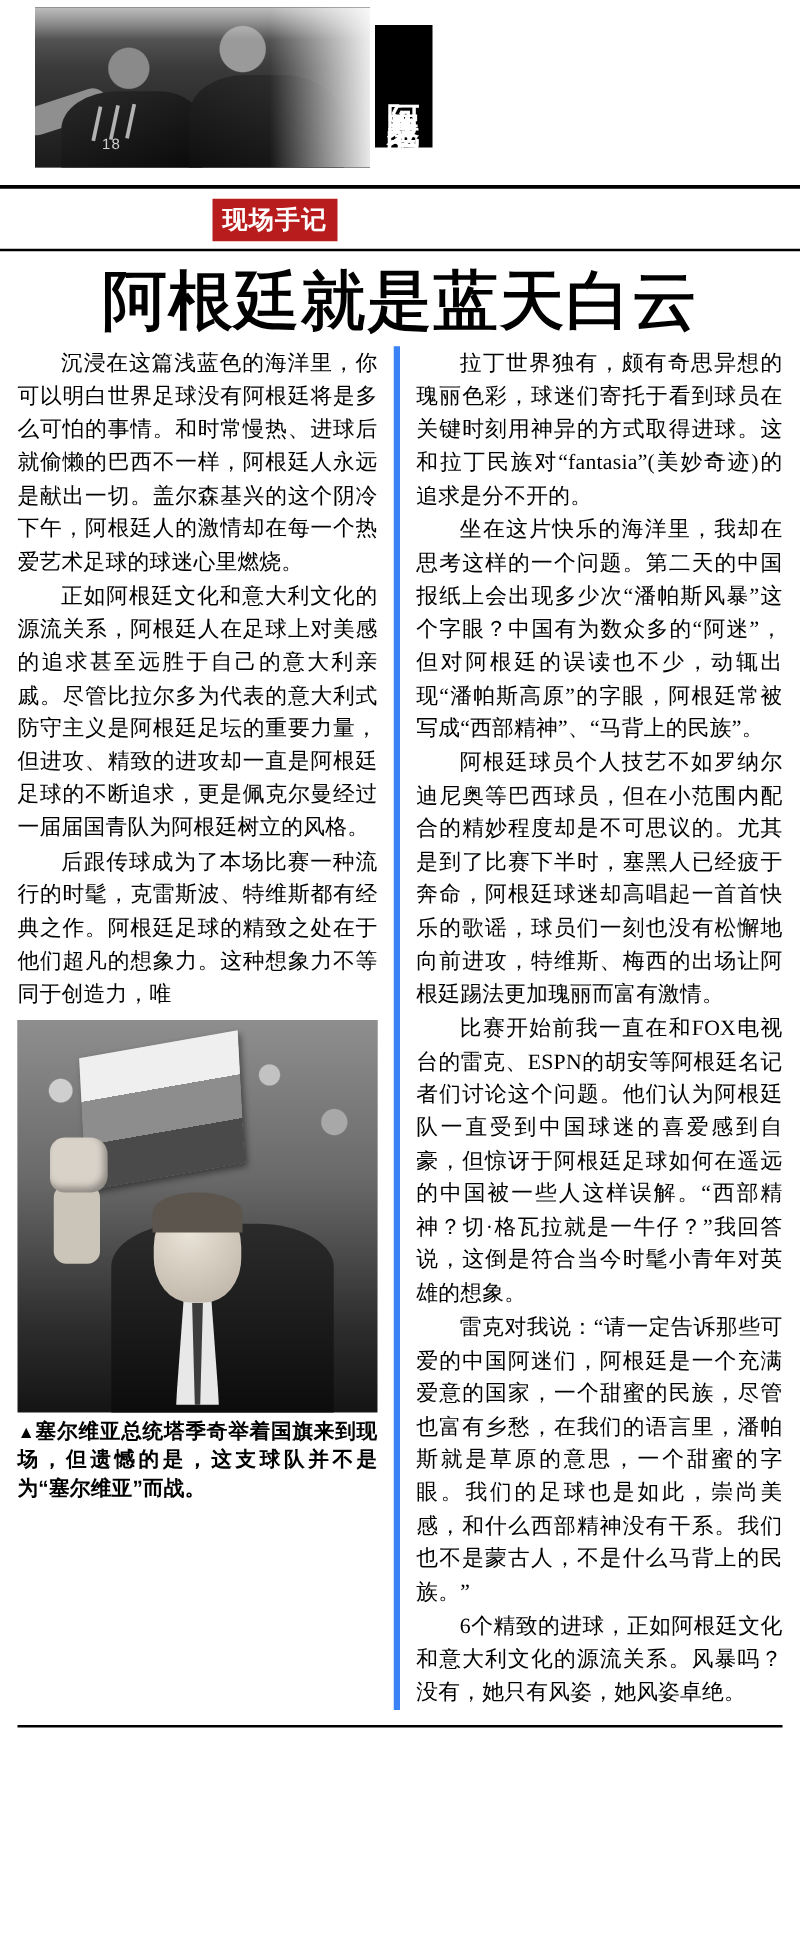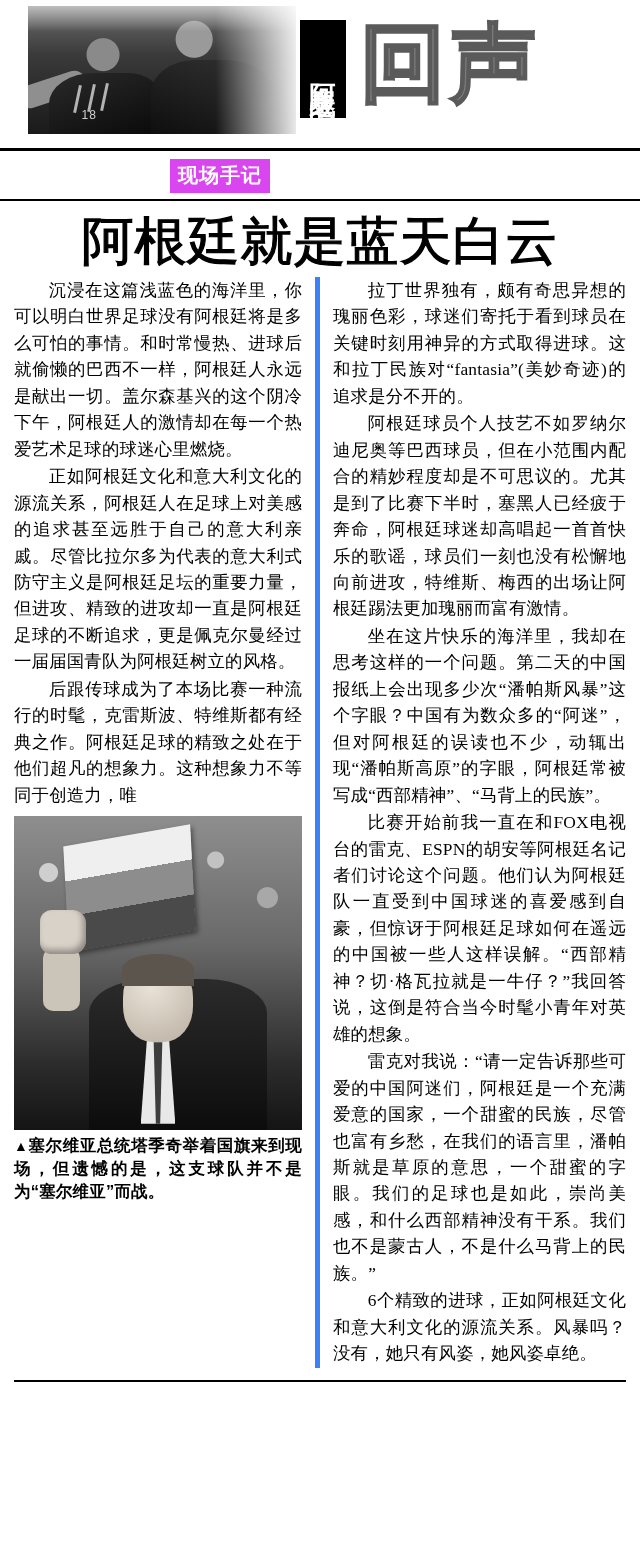--- a/index.html
+++ b/index.html
@@ -134,21 +134,21 @@
 
   
   .byline-row {
     display: flex;
     align-items: center;
     gap: 12px;
     padding: 8px 16px 6px 170px;
     border-bottom: 2px solid #000;
   }
   .tag {
-    background: #d946ef;
+    background: #b91c1c;
     color: #fff;
     font-family: "Liberation Sans", sans-serif;
     font-weight: bold;
     font-size: 20px;
     padding: 3px 8px 4px;
     letter-spacing: 1px;
   }
   .byline {
     font-family: "Liberation Sans", sans-serif;
     font-weight: bold;
@@ -318,21 +318,20 @@
       <div class="arm"></div>
       <div class="torso1"></div>
       <div class="torso2"></div>
       <div class="stripe s1"></div>
       <div class="stripe s2"></div>
       <div class="stripe s3"></div>
       <div class="num">18</div>
       <div class="vignette"></div>
     </div>
     <div class="series-box">阿塞之战</div>
-    <div class="logo-title">回声</div>
   </div>
 
   <div class="byline-row">
     <span class="tag">现场手记</span>
   </div>
 
   <div class="headline">阿根廷就是蓝天白云</div>
 
   <div class="columns">
     <div class="col left">
@@ -350,22 +349,22 @@
         <div class="tie"></div>
         <div class="head"></div>
         <div class="hair"></div>
       </div>
 
       <div class="caption"><span class="arrow">▲</span><span>塞尔维亚总统塔季奇举着国旗来到现场，但遗憾的是，这支球队并不是为“塞尔维亚”而战。</span></div>
     </div>
 
     <div class="col right">
       <p>拉丁世界独有，颇有奇思异想的瑰丽色彩，球迷们寄托于看到球员在关键时刻用神异的方式取得进球。这和拉丁民族对“fantasia”(美妙奇迹)的追求是分不开的。</p>
+      <p>坐在这片快乐的海洋里，我却在思考这样的一个问题。第二天的中国报纸上会出现多少次“潘帕斯风暴”这个字眼？中国有为数众多的“阿迷”，但对阿根廷的误读也不少，动辄出现“潘帕斯高原”的字眼，阿根廷常被写成“西部精神”、“马背上的民族”。</p>
       <p>阿根廷球员个人技艺不如罗纳尔迪尼奥等巴西球员，但在小范围内配合的精妙程度却是不可思议的。尤其是到了比赛下半时，塞黑人已经疲于奔命，阿根廷球迷却高唱起一首首快乐的歌谣，球员们一刻也没有松懈地向前进攻，特维斯、梅西的出场让阿根廷踢法更加瑰丽而富有激情。</p>
-      <p>坐在这片快乐的海洋里，我却在思考这样的一个问题。第二天的中国报纸上会出现多少次“潘帕斯风暴”这个字眼？中国有为数众多的“阿迷”，但对阿根廷的误读也不少，动辄出现“潘帕斯高原”的字眼，阿根廷常被写成“西部精神”、“马背上的民族”。</p>
       <p>比赛开始前我一直在和FOX电视台的雷克、ESPN的胡安等阿根廷名记者们讨论这个问题。他们认为阿根廷队一直受到中国球迷的喜爱感到自豪，但惊讶于阿根廷足球如何在遥远的中国被一些人这样误解。“西部精神？切·格瓦拉就是一牛仔？”我回答说，这倒是符合当今时髦小青年对英雄的想象。</p>
       <p>雷克对我说：“请一定告诉那些可爱的中国阿迷们，阿根廷是一个充满爱意的国家，一个甜蜜的民族，尽管也富有乡愁，在我们的语言里，潘帕斯就是草原的意思，一个甜蜜的字眼。我们的足球也是如此，崇尚美感，和什么西部精神没有干系。我们也不是蒙古人，不是什么马背上的民族。”</p>
       <p>6个精致的进球，正如阿根廷文化和意大利文化的源流关系。风暴吗？没有，她只有风姿，她风姿卓绝。</p>
     </div>
   </div>
 
   <div class="footer-rule"></div>
 </div>
 
 </body></html>

